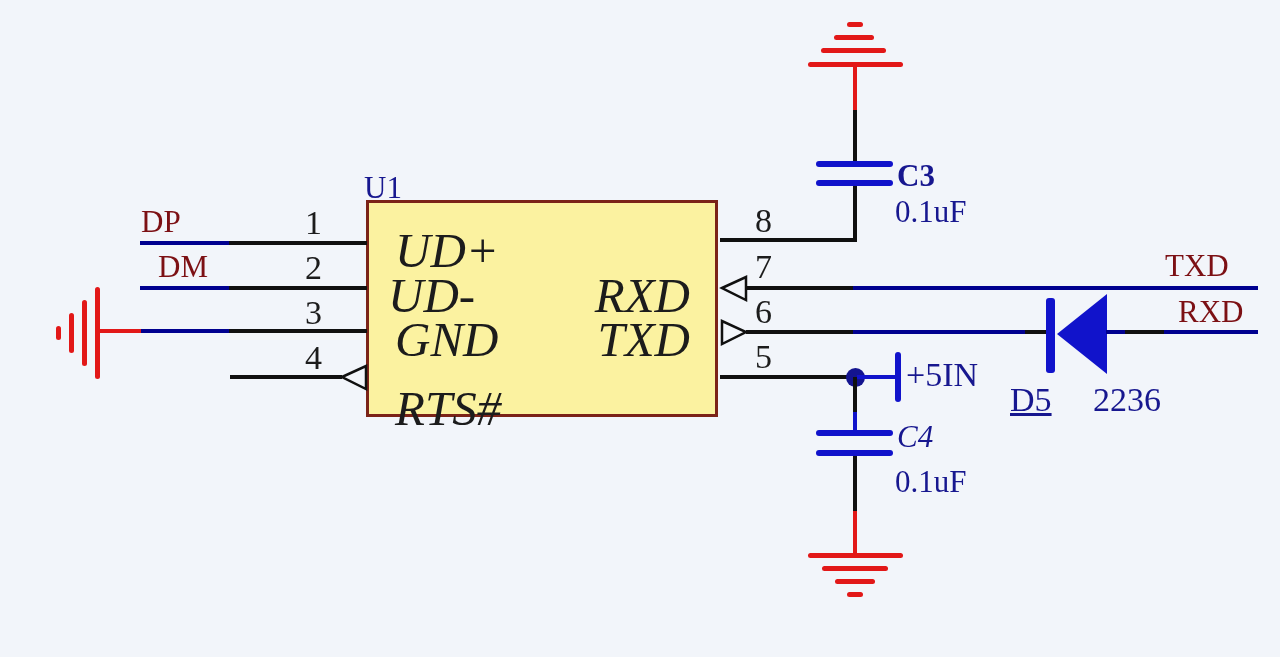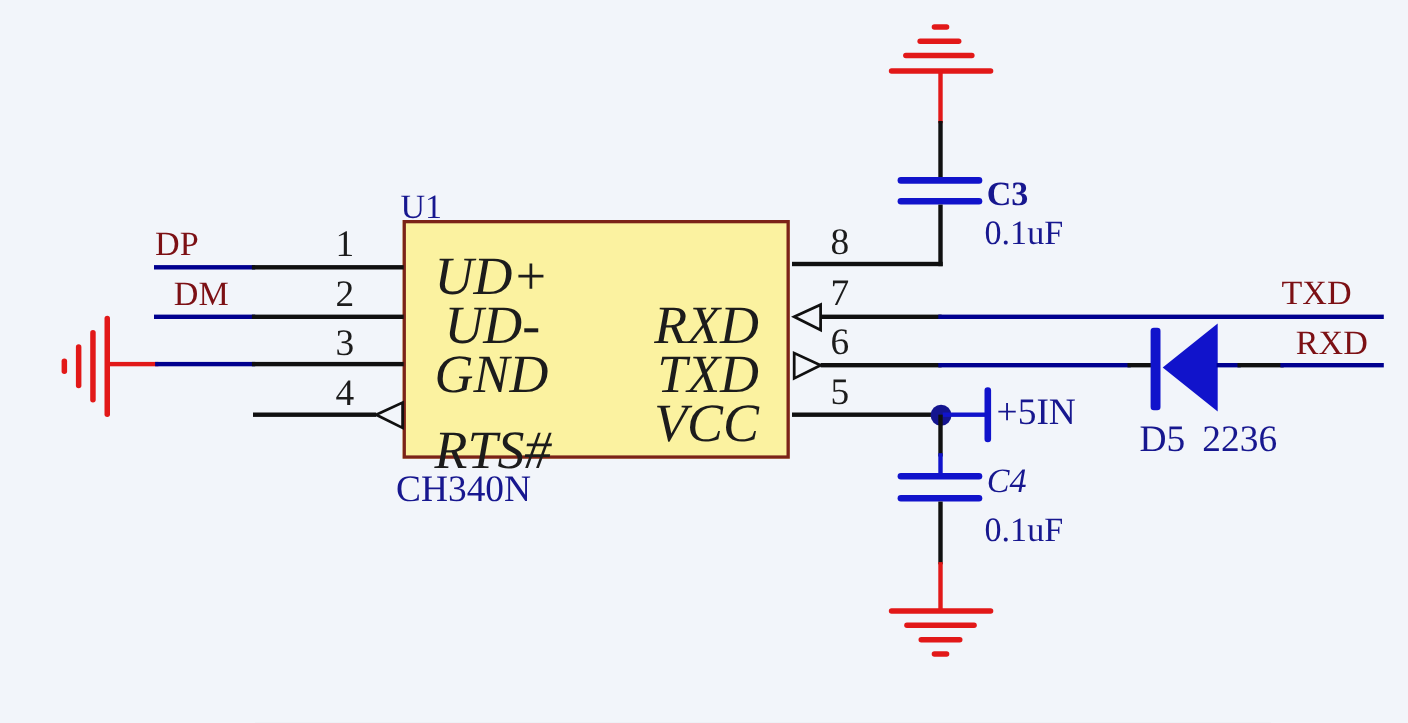--- a/index.html
+++ b/index.html
@@ -35,30 +35,28 @@
   .arrow{position:absolute;overflow:visible;}
   .right-al{text-align:right;}
 </style>
 </head>
 <body>
 
 <div class="canvas">
 
   <div class="ic-box"></div>
   <div class="lbl navy fs31" style="left:364px;top:172px;">U1</div>
-  <div class="lbl navy fs34" style="left:360px;top:428px;">CH340N</div>
 
   <div class="lbl black fs36" style="left:395px;top:226px;">UD+</div>
-  <div class="lbl black fs36" style="left:404px;top:271px;">UD-</div>
+  <div class="lbl black fs36" style="left:388px;top:271px;">UD-</div>
   <div class="lbl black fs36" style="left:395px;top:315px;">GND</div>
   <div class="lbl black fs36" style="left:395px;top:360px;margin-top:24px;">RTS#</div>
 
   <div class="lbl black fs36 right-al" style="left:540px;top:271px;width:150px;">RXD</div>
   <div class="lbl black fs36 right-al" style="left:540px;top:315px;width:150px;">TXD</div>
-  <div class="lbl black fs36 right-al" style="left:540px;top:360px;width:150px;">VCC</div>
 
   <div class="lbl black fs34 right-al" style="left:272px;top:206px;width:50px;">1</div>
   <div class="lbl black fs34 right-al" style="left:272px;top:251px;width:50px;">2</div>
   <div class="lbl black fs34 right-al" style="left:272px;top:296px;width:50px;">3</div>
   <div class="lbl black fs34 right-al" style="left:272px;top:341px;width:50px;">4</div>
 
   <div class="lbl black fs34" style="left:755px;top:204px;">8</div>
   <div class="lbl black fs34" style="left:755px;top:250px;">7</div>
   <div class="lbl black fs34" style="left:755px;top:295px;">6</div>
   <div class="lbl black fs34" style="left:755px;top:340px;">5</div>
@@ -123,21 +121,21 @@
   <div>
     <div class="cbar" style="left:1046px;top:298px;width:9px;height:75px;"></div>
     <svg class="arrow" style="left:1055px;top:292px;" width="54" height="84">
       <polygon points="2,42 52,2 52,82" fill="#1113cb"></polygon>
     </svg>
   </div>
   <div class="wire wb h4" style="left:1106px;top:330px;width:22px;"></div>
   <div class="wire wk h4" style="left:1125px;top:330px;width:42px;"></div>
   <div class="wire wb h4" style="left:1164px;top:330px;width:94px;"></div>
   <div class="lbl maroon fs31" style="left:1178px;top:296px;">RXD</div>
-  <div class="lbl navy fs34" style="left:1036px;top:383px;">D5</div>
+  <div class="lbl navy fs34" style="left:1010px;top:383px;text-decoration:underline;">D5</div>
   <div class="lbl navy fs34" style="left:1093px;top:383px;">2236</div>
 
   <div class="wire wk h4" style="left:720px;top:375px;width:137px;"></div>
   <div class="dot"></div>
   <div class="wire wc h4" style="left:857px;top:375px;width:40px;"></div>
   <div class="cbar" style="left:895px;top:352px;width:6px;height:50px;"></div>
   <div class="lbl navy fs34" style="left:906px;top:358px;">+5IN</div>
 
   <div class="wire wk v4" style="left:853px;top:377px;height:38px;"></div>
   <div class="wire wc v4" style="left:853px;top:412px;height:20px;"></div>

